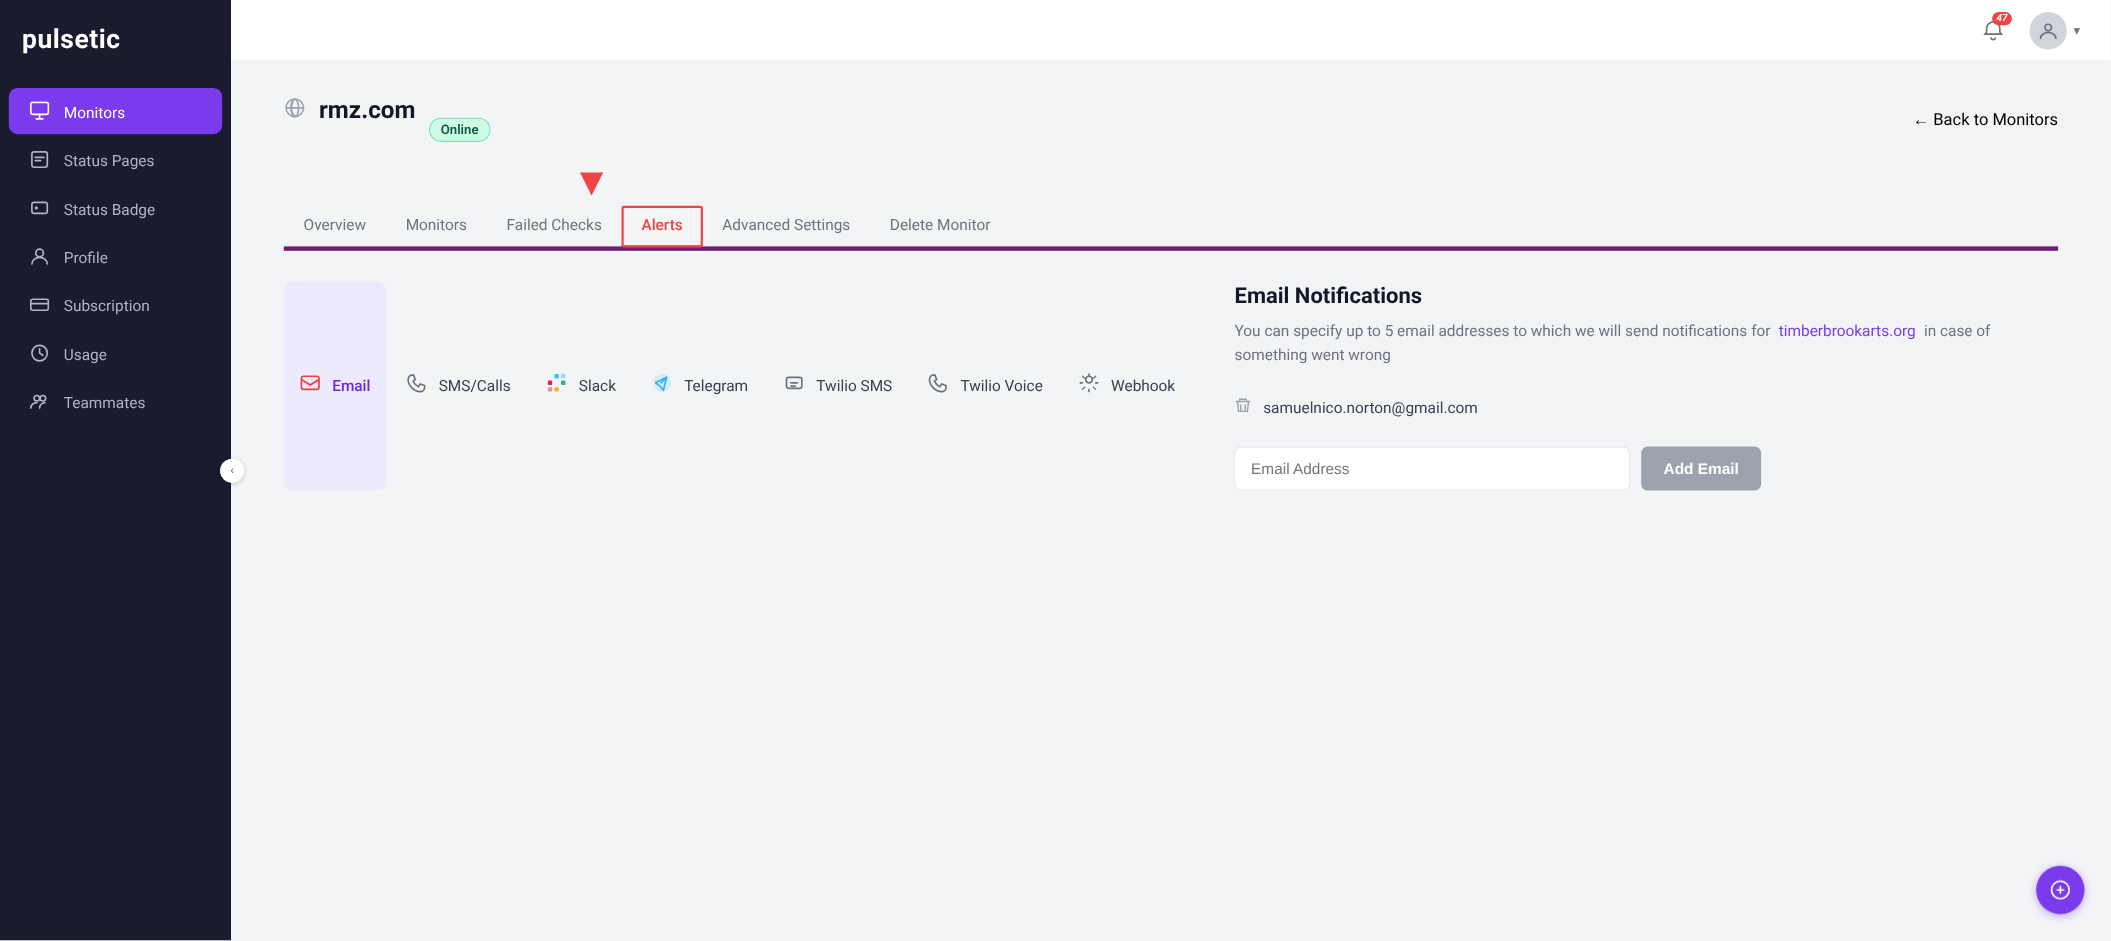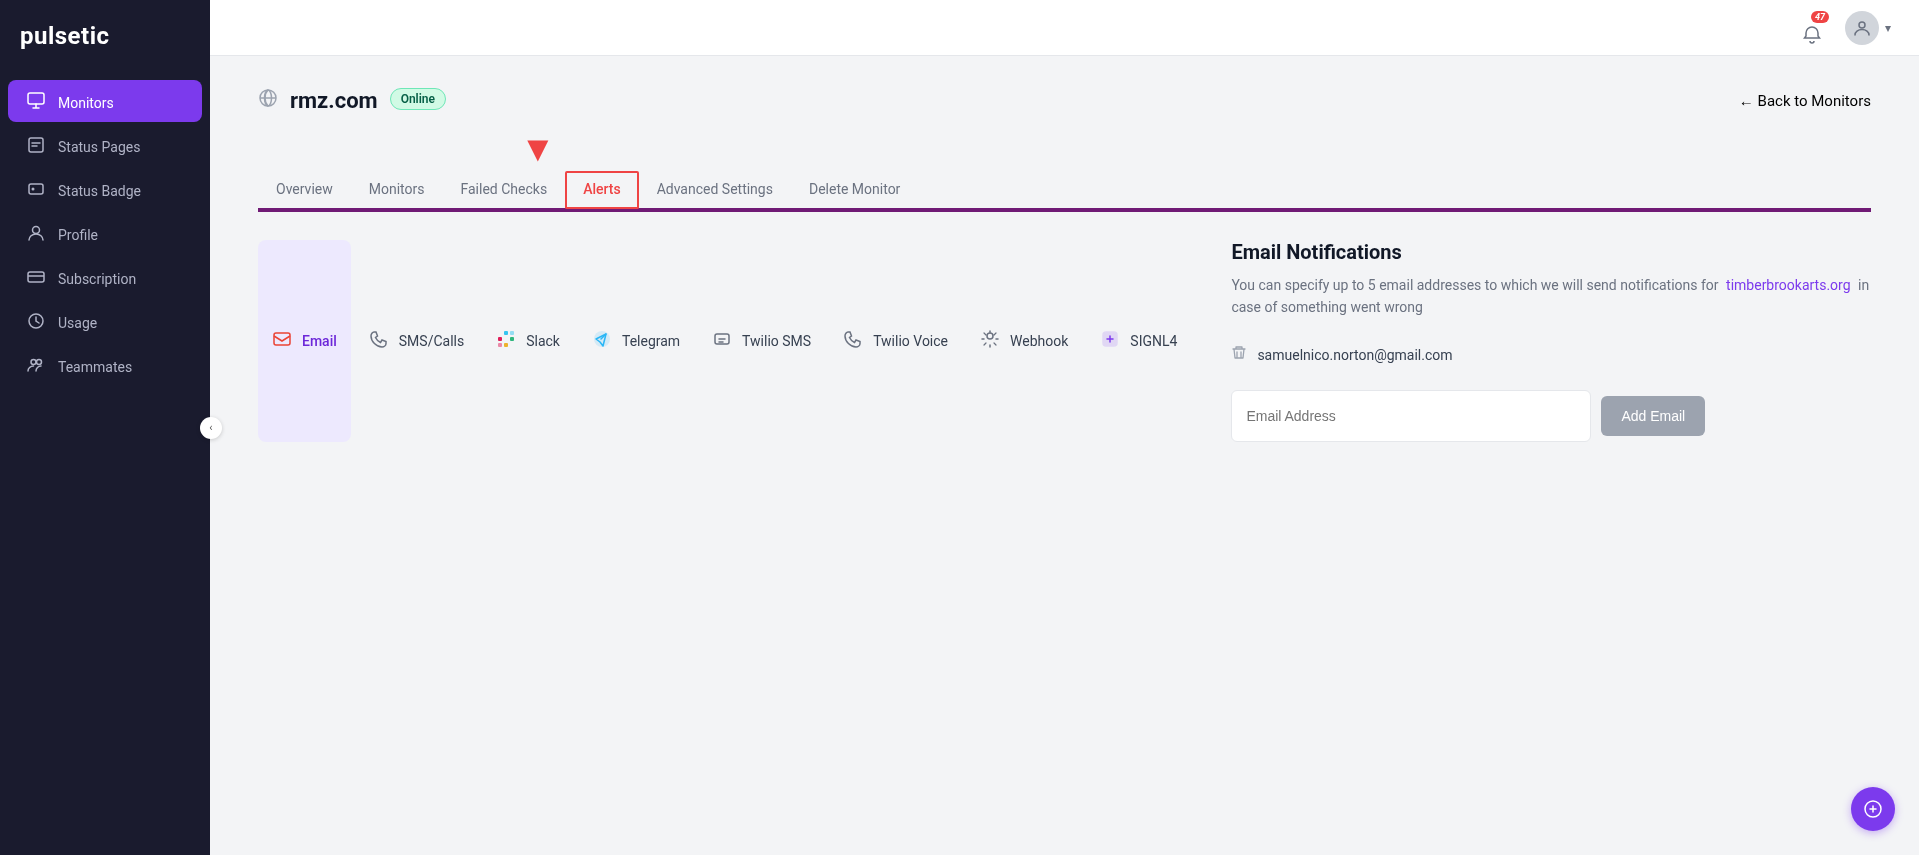--- a/index.html
+++ b/index.html
@@ -76,21 +76,21 @@
       height: 56px;
       border-bottom: 1px solid #e5e7eb;
       gap: 16px;
     }
     .topbar-bell {
       position: relative;
       cursor: pointer;
       width: 34px;
       height: 34px;
       display: flex;
-      align-items: flex-end;
+      align-items: center;
       justify-content: center;
       font-style: italic;
     }
     .topbar-bell-badge {
       position: absolute;
       top: 0;
       right: 0;
       background: #ef4444;
       color: #fff;
       font-size: 9px;
@@ -143,20 +143,21 @@
       color: #111827;
     }
     .status-badge {
       background: #d1fae5;
       color: #065f46;
       font-size: 12px;
       font-weight: 600;
       padding: 3px 10px;
       border-radius: 20px;
       border: 1px solid #6ee7b7;
+      margin-top: 19px;
     }
     .back-link {
       font-size: 15px;
       color: #000000;
       cursor: pointer;
       display: flex;
       align-items: center;
       gap: 4px;
       text-decoration: none;
     }
@@ -262,38 +263,38 @@
     
     .add-email-row {
       display: flex;
       gap: 10px;
       margin-top: 16px;
       align-items: center;
     }
     .email-input {
       flex: 1;
       max-width: 360px;
-      height: 52px;
+      height: 40px;
       border: 1px solid #e5e7eb;
       border-radius: 6px;
       padding: 0 14px;
       font-size: 14px;
       color: #374151;
       background: #fff;
       outline: none;
     }
     .add-email-btn {
       height: 40px;
       padding: 0 20px;
       background: #9ca3af;
       color: #fff;
       border: none;
       border-radius: 6px;
       font-size: 14px;
-      font-weight: 400;
+      font-weight: 700;
       cursor: pointer;
     }
 
     
     .bottom-right-btn {
       position: fixed;
       bottom: 24px;
       right: 24px;
       width: 44px;
       height: 44px;
@@ -511,29 +512,20 @@
         <div class="alert-menu-item">
           <span class="alert-menu-icon">
             <svg width="20" height="20" viewBox="0 0 20 20" fill="none">
                 <path d="M10 4a3 3 0 1 0 0 6 3 3 0 0 0 0-6zm0 0V2M10 16v2M4 10H2M18 10h-2" stroke="#6b7280" stroke-width="1.5" stroke-linecap="round"></path>
                 <path d="M6 14l-2 2M14 6l2-2M6 6L4 4M14 14l2 2" stroke="#6b7280" stroke-width="1.2" stroke-linecap="round"></path>
               </svg>
           </span>
           <span>Webhook</span>
         </div>
 
-        <div class="alert-menu-item">
-          <span class="alert-menu-icon">
-            <svg width="20" height="20" viewBox="0 0 20 20" fill="none">
-                <rect x="3" y="3" width="14" height="14" rx="3" fill="#7c3aed" opacity="0.15" stroke="#7c3aed" stroke-width="1.5"></rect>
-                <path d="M7 10h6M10 7v6" stroke="#7c3aed" stroke-width="1.5" stroke-linecap="round"></path>
-              </svg>
-          </span>
-          <span>SIGNL4</span>
-        </div>
 
       </div>
 
       <div class="alert-content">
 
         <h2 class="alert-content-title">Email Notifications</h2>
 
         <p class="alert-content-desc">
           <span>You can specify up to 5 email addresses to which we will send notifications for</span>
           <a href="#" style="color:#7c3aed;text-decoration:none;margin:0 4px;">timberbrookarts.org</a>

